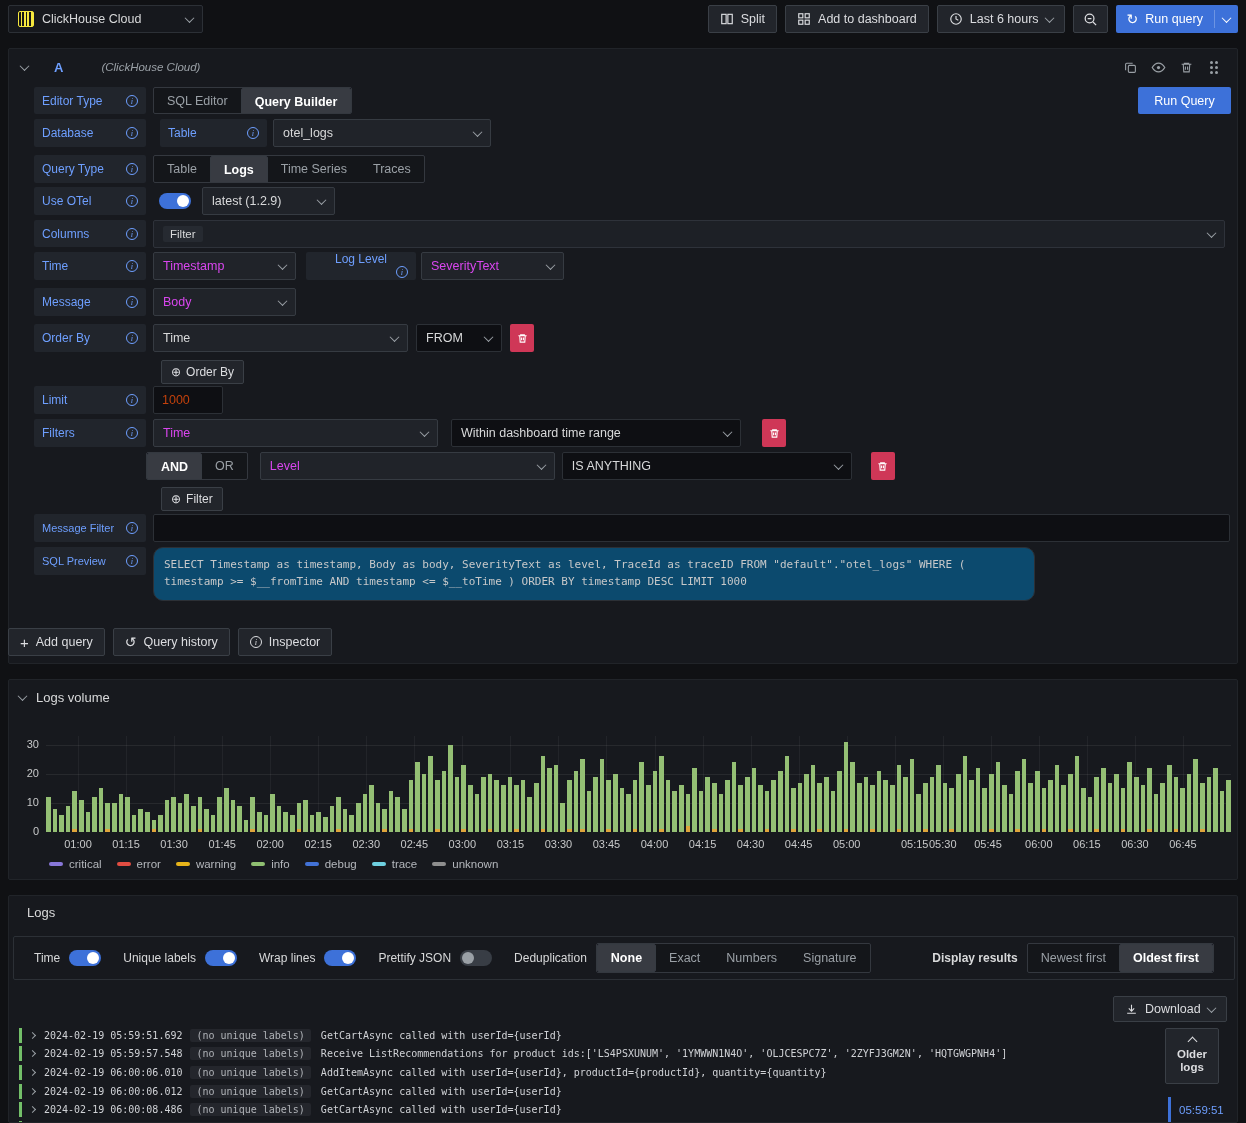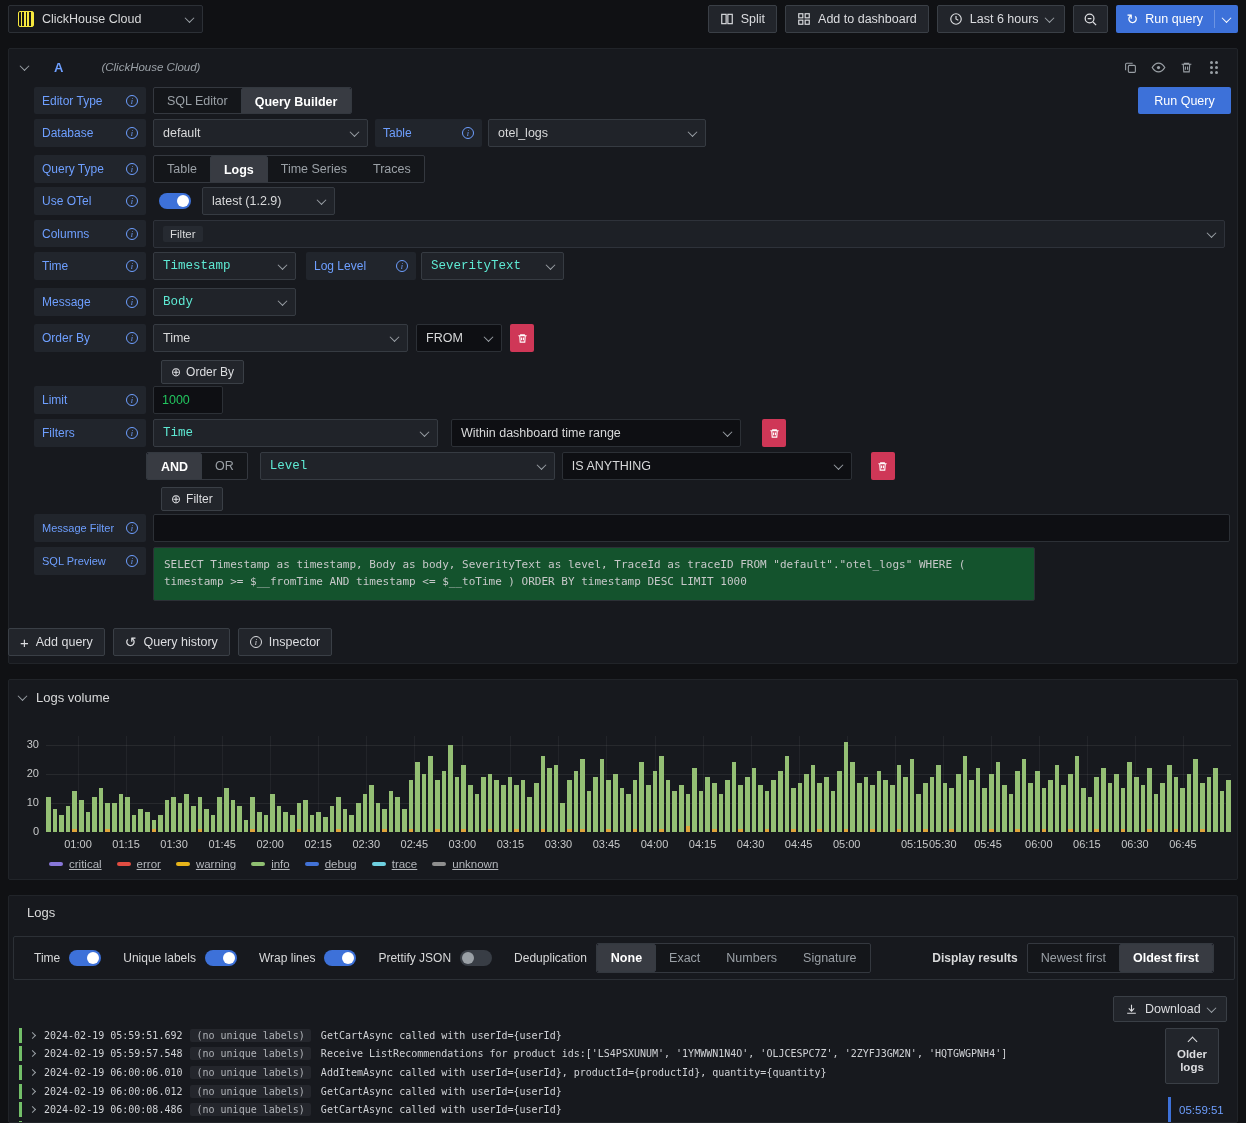--- a/index.html
+++ b/index.html
@@ -16,24 +16,24 @@
           font-family:"Liberation Serif",serif;flex:none;}
   .btn-sec{display:inline-flex;align-items:center;gap:7px;height:28px;padding:0 11px;
            background:#22252b;border:1px solid #3a3f46;border-radius:2px;color:#dcdde0;
            font-size:12.5px;font-weight:500;cursor:pointer;white-space:nowrap;}
   .btn-blue{display:inline-flex;align-items:center;justify-content:center;gap:7px;height:28px;
             padding:0 13px;background:#3d71d9;border:none;border-radius:2px;color:#fff;
             font-size:12.5px;font-weight:500;cursor:pointer;white-space:nowrap;}
   .sel{display:flex;align-items:center;height:28px;padding:0 9px;border-radius:2px;
        background:#202329;border:1px solid #363b42;color:#d8d9da;cursor:pointer;}
   .sel .val{flex:1;overflow:hidden;white-space:nowrap;}
-  .sel .val.ph{color:#5eead4;font-family:Liberation Mono, monospace;}
+  .sel .val.ph{color:#d946ef;}
   .sel .chev{color:#9aa0a6;margin-left:6px;}
   .sel.dark{background:#0e0f13;border-color:#2c3036;}
-  .inp{height:28px;background:#0e0f13;border:1px solid #2c3036;border-radius:2px;color:#22c55e;
+  .inp{height:28px;background:#0e0f13;border:1px solid #2c3036;border-radius:2px;color:#c2410c;
        padding:0 8px;font-size:12.5px;}
   .flabel{display:flex;align-items:center;width:112px;padding:0 8px;margin-right:7px;
           background:#21252c;border-radius:2px;color:#6e9fff;font-size:12px;font-weight:500;flex:none;}
   .flabel .info-i{margin-left:auto;}
   .seg{display:inline-flex;align-items:stretch;background:#14161a;border:1px solid #34383f;
        border-radius:2px;overflow:hidden;}
   .seg span{display:flex;align-items:center;padding:0 13px;color:#9aa0a6;cursor:pointer;white-space:nowrap;}
   .seg span.sel{background:#383b42;color:#fff;font-weight:700;border-radius:2px;}
   .toggle{position:relative;width:32px;height:16px;border-radius:9px;background:#3d71d9;
           border:none;cursor:pointer;flex:none;padding:0;}
@@ -66,42 +66,42 @@
   .panel{position:absolute;background:#17191e;border:1px solid #212429;border-radius:2px;}
   .qpanel{left:8px;top:48px;width:1230px;height:616px;}
   .qhead{position:absolute;left:0;top:0;width:100%;height:36px;display:flex;align-items:center;
          padding:0 12px;gap:10px;}
   .refid{color:#6e9fff;font-weight:700;font-size:13px;margin-left:16px;}
   .dshint{color:#9aa0a6;font-style:italic;font-size:11.5px;margin-left:28px;}
   .qhead-actions{margin-left:auto;display:flex;gap:6px;align-items:center;}
   .drag-dots{display:grid;grid-template-columns:repeat(2,3px);grid-gap:2px;}
   .drag-dots i{width:3px;height:3px;border-radius:50%;background:#9aa0a6;}
   .qrow{position:absolute;display:flex;align-items:stretch;}
-  .sqlbox{background:#14532d;border:1px solid #2c3036;border-radius:2px;padding:8px 10px;
+  .sqlbox{background:#0c4a6e;border:1px solid #2c3036;border-radius:10px;padding:8px 10px;
           font-family:"DejaVu Sans Mono",monospace;font-size:11px;line-height:17px;color:#c7c8c9;
           width:882px;height:54px;overflow:hidden;}
   .chip{display:inline-flex;align-items:center;background:#262a31;border-radius:2px;
         padding:2px 7px;font-size:11.5px;color:#d8d9da;}
 
   .efooter{position:absolute;left:8px;top:628px;display:flex;gap:8px;}
 
   
   .volpanel{left:8px;top:679px;width:1230px;height:201px;}
   .phead{position:absolute;left:10px;top:10px;display:flex;align-items:center;gap:10px;
          color:#d8d9da;font-size:13px;font-weight:500;}
   .phead .chev{color:#9aa0a6;}
   .ylab{position:absolute;width:28px;text-align:right;font-size:11px;color:#c7c8c9;}
   .gridh{position:absolute;left:37px;width:1185px;height:1px;background:rgba(255,255,255,.07);}
   .gridv{position:absolute;top:56px;width:1px;height:96px;background:rgba(255,255,255,.05);}
   #vol-bars{position:absolute;left:37px;top:56px;width:1185px;height:96px;display:flex;
             align-items:flex-end;gap:2px;}
   .vbar{flex:1;display:flex;flex-direction:column;justify-content:flex-end;min-width:2px;}
   .xtick{position:absolute;top:158px;transform:translateX(-50%);font-size:11px;color:#c7c8c9;}
   #vol-legend{position:absolute;left:40px;top:178px;display:flex;gap:15px;align-items:center;}
-  .leg-item{display:flex;align-items:center;gap:6px;font-size:11.5px;color:#b4b7bc;cursor:pointer;text-decoration:underline;}
+  .leg-item{display:flex;align-items:center;gap:6px;font-size:11.5px;color:#b4b7bc;cursor:pointer;}
   .leg-swatch{width:14px;height:4px;border-radius:2px;}
 
   
   .logspanel{left:8px;top:895px;width:1230px;height:228px;overflow:hidden;}
   .logs-title{position:absolute;left:18px;top:9px;font-size:13px;font-weight:500;color:#d8d9da;}
   .logctrls{position:absolute;left:4px;top:40px;width:1222px;height:44px;border:1px solid #2c3036;
             border-radius:2px;display:flex;align-items:center;padding:0 20px;}
   .ctl-label{font-size:12px;color:#d8d9da;margin-right:9px;white-space:nowrap;}
   .ctl-gap{width:22px;flex:none;}
   .dl-row{position:absolute;left:1104px;top:100px;}
@@ -224,24 +224,20 @@
         <span>SQL Editor</span>
         <span class="sel">Query Builder</span>
       </span>
     </div>
 
     <div class="qrow" style="left:25px;top:70px;height:28px;">
       <span class="flabel">
         <span>Database</span>
           <span class="info-i">i</span>
       </span>
-      <span class="sel" style="width:215px;">
-        <span class="val">default</span>
-          <span class="chev"></span>
-      </span>
       <span class="flabel" style="width:107px;margin-left:7px;margin-right:6px;">
         <span>Table</span>
           <span class="info-i">i</span>
       </span>
       <span class="sel" style="width:218px;">
         <span class="val">otel_logs</span>
           <span class="chev"></span>
       </span>
     </div>
 
@@ -284,21 +280,21 @@
 
     <div class="qrow" style="left:25px;top:203px;height:28px;">
       <span class="flabel">
         <span>Time</span>
           <span class="info-i">i</span>
       </span>
       <span class="sel" style="width:143px;">
         <span class="val ph">Timestamp</span>
           <span class="chev"></span>
       </span>
-      <span class="flabel" style="width:110px;margin-left:10px;margin-right:5px;">
+      <span class="flabel" style="width:110px;margin-left:10px;margin-right:5px;flex-direction:column;">
         <span>Log Level</span>
           <span class="info-i">i</span>
       </span>
       <span class="sel" style="width:143px;">
         <span class="val ph">SeverityText</span>
           <span class="chev"></span>
       </span>
     </div>
 
     <div class="qrow" style="left:25px;top:239px;height:28px;">

